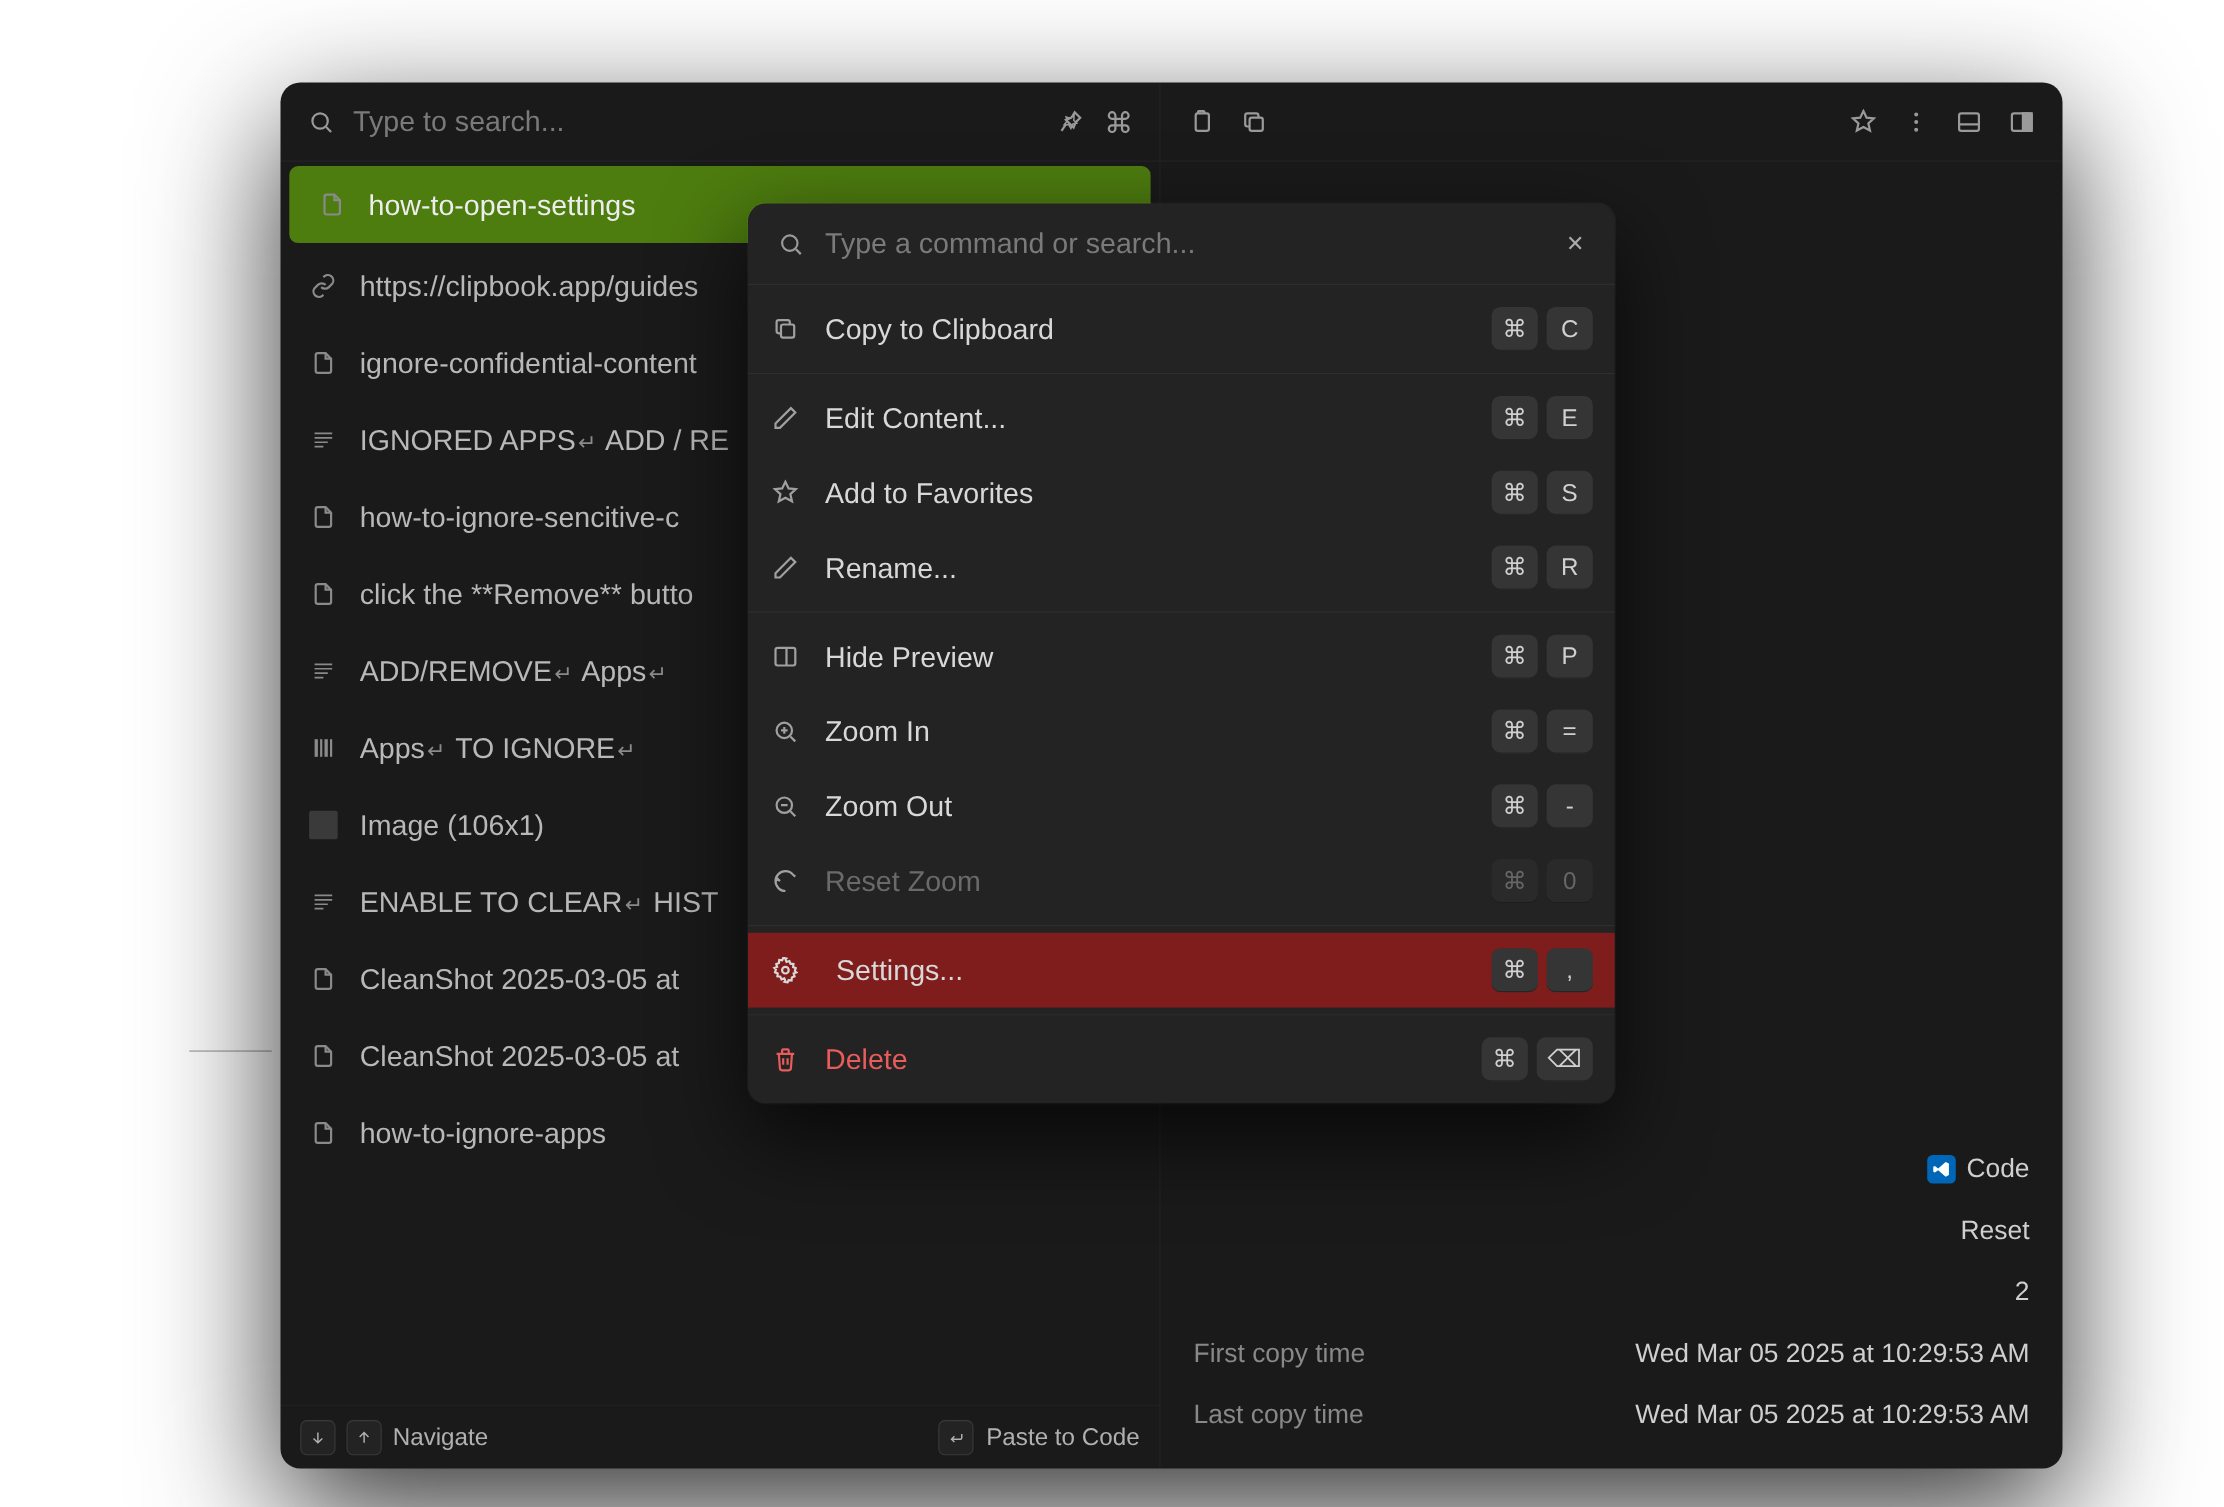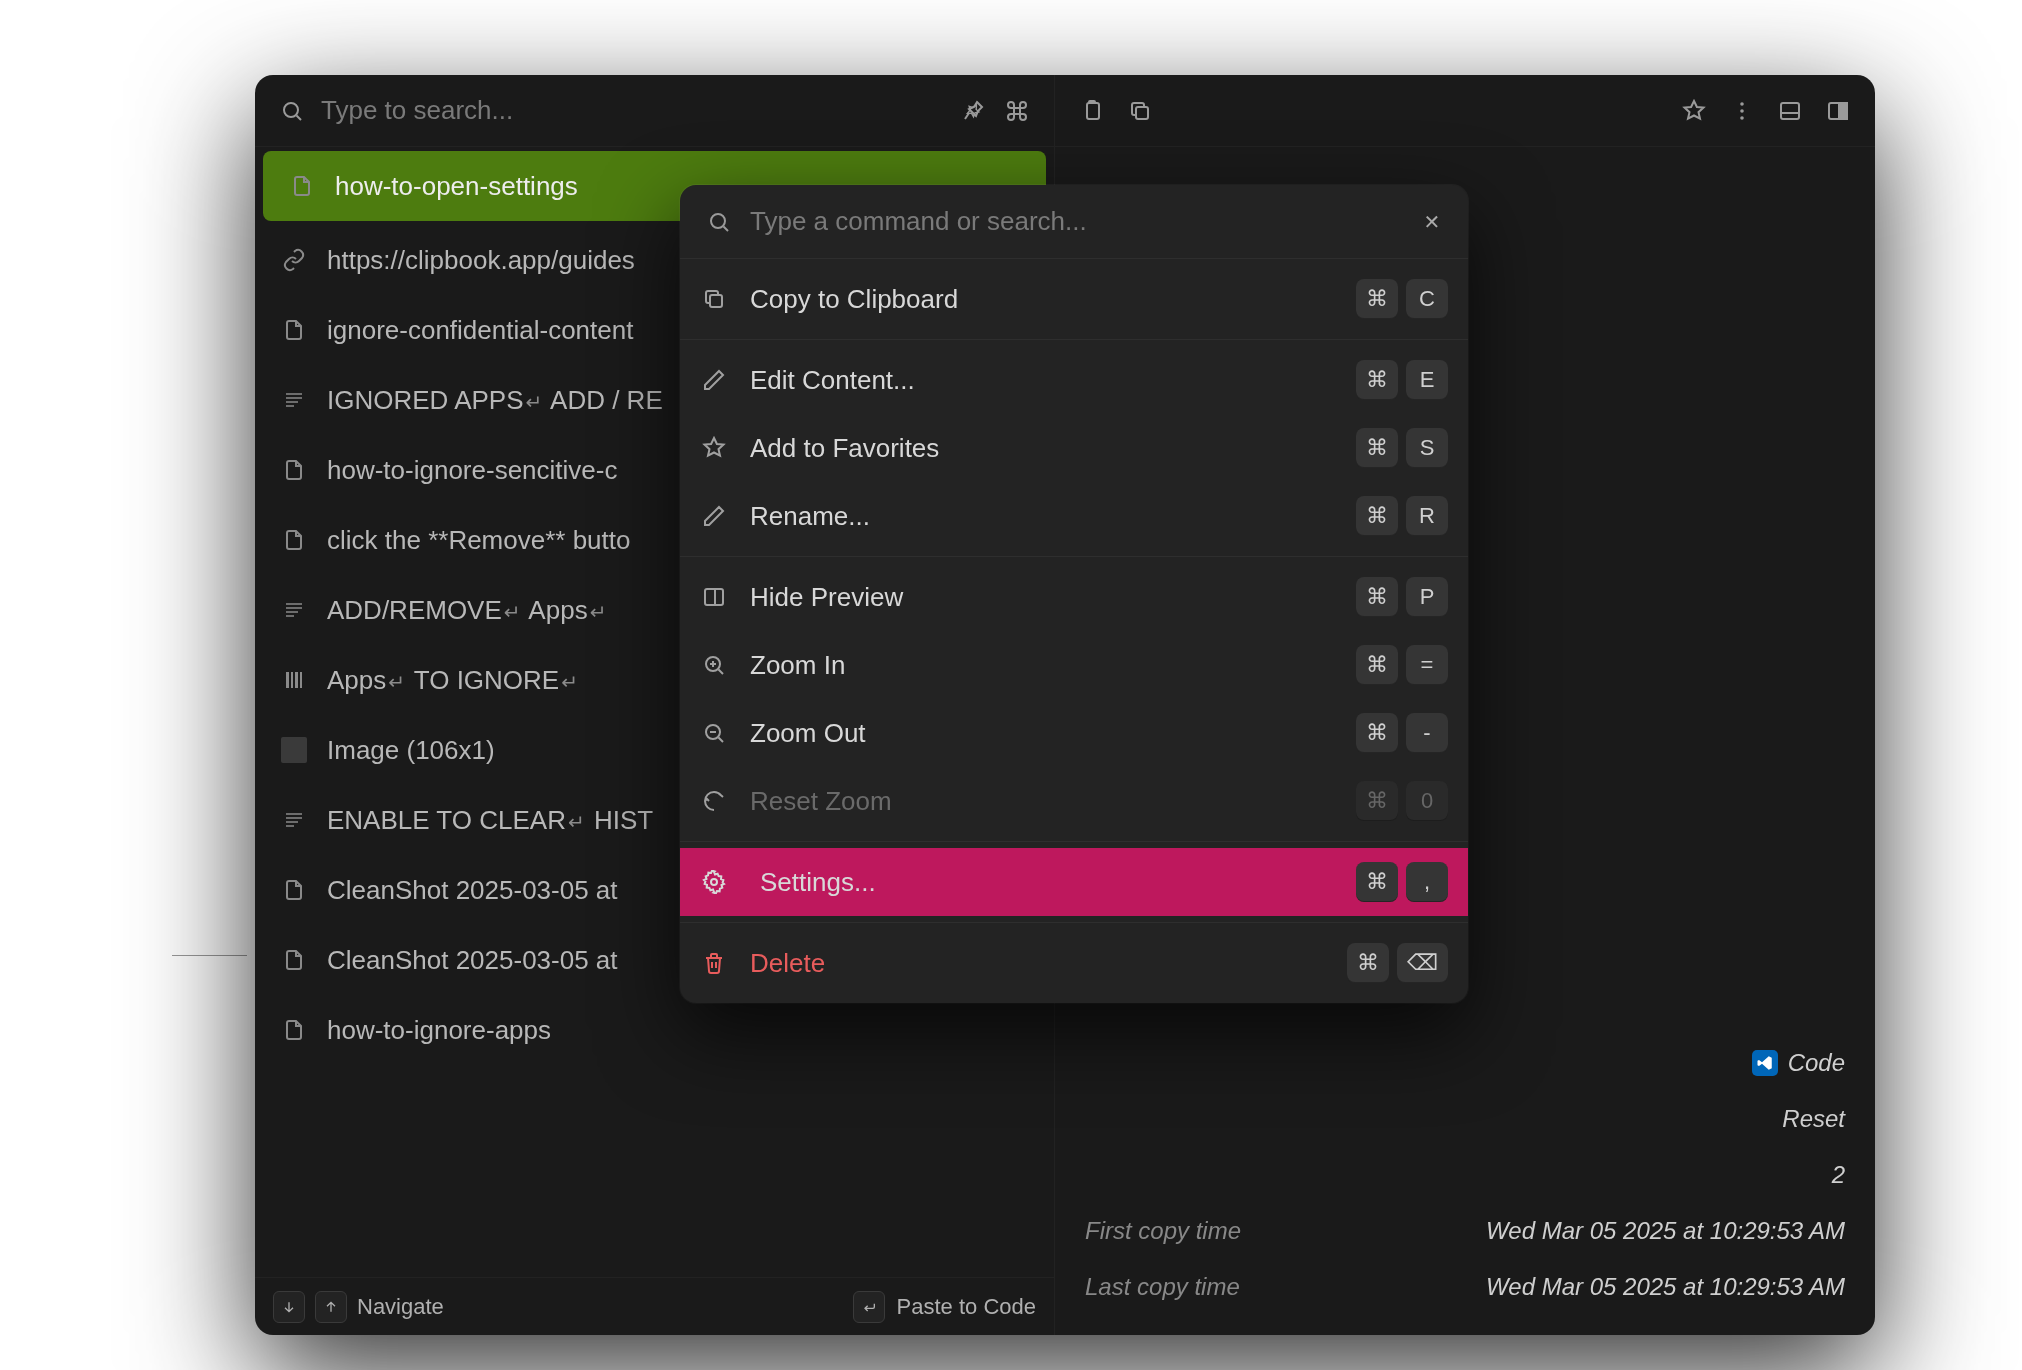--- a/index.html
+++ b/index.html
@@ -129,21 +129,20 @@
 .key-sq svg { width:16px; height:16px; }
 .footer-right { display:flex; align-items:center; gap:12px;}
 .preview {
   flex: 1;
   display: flex;
   flex-direction: column;
 }
 .preview-body { flex: 1; }
 .meta {
   padding: 0 30px 20px 30px;
-  font-style: italic;
 }
 .meta-row {
   display: flex;
   justify-content: space-between;
   align-items: center;
   height: 56px;
   color: #cfcfcf;
   font-size: 24px;
 }
 .meta-row .label { color: #888; }
@@ -184,21 +183,21 @@
   height: 68px;
   display:flex; align-items:center;
   padding: 0 20px;
   gap: 22px;
   color:#d8d8d8;
   font-size:26px;
   font-weight:500;
   cursor:pointer;
 }
 .cmd.disabled { color:#6a6a6a; }
-.cmd.highlighted { background:#be185d;gap:32px; }
+.cmd.highlighted { background:#7f1d1d;gap:32px; }
 .cmd.danger { color:#e85c5c; }
 .cmd-icon { width:28px;height:28px;display:flex;align-items:center;justify-content:center;flex:0 0 28px;color:inherit;}
 .cmd.disabled .cmd-icon, .cmd:not(.danger):not(.highlighted) .cmd-icon { color:#a0a0a0;}
 .cmd.highlighted .cmd-icon{color:#d8d8d8;}
 .cmd-icon svg{width:24px;height:24px;}
 .cmd-label{flex:1;}
 .shortcuts{display:flex;gap:8px;}
 .kbd{
   min-width:42px;height:40px;padding:0 10px;
   background:#353535;border-radius:8px;

